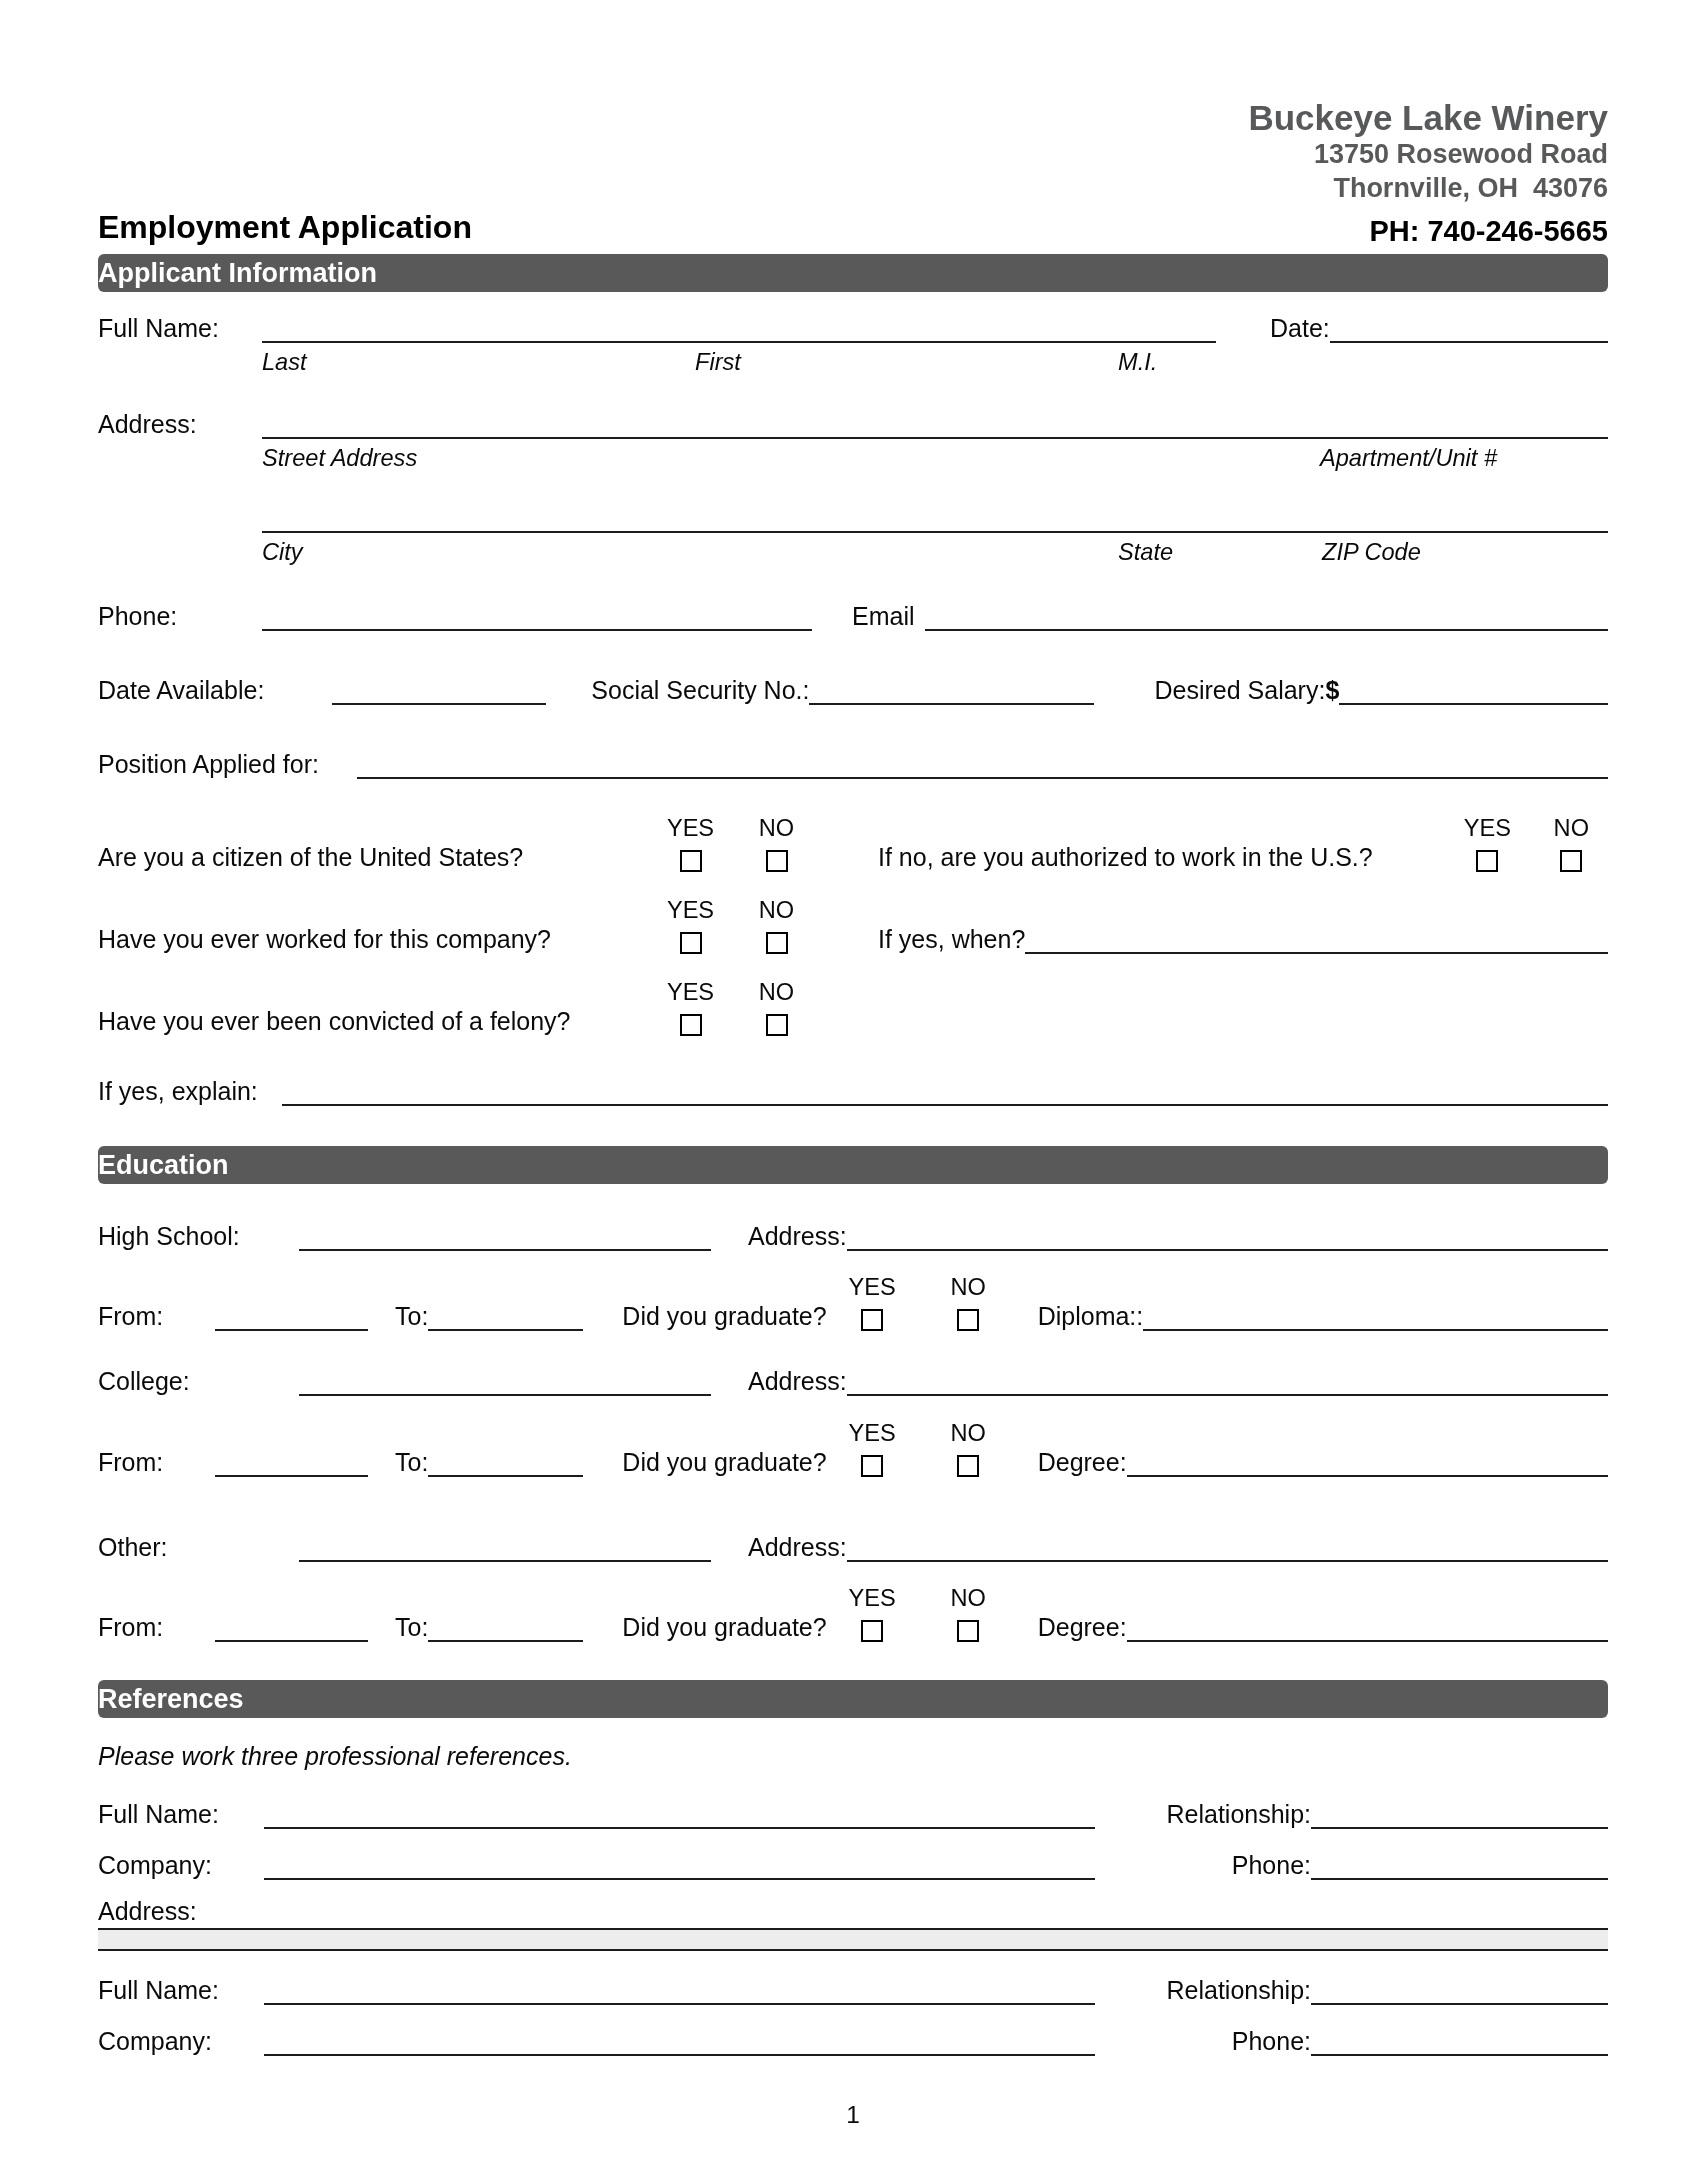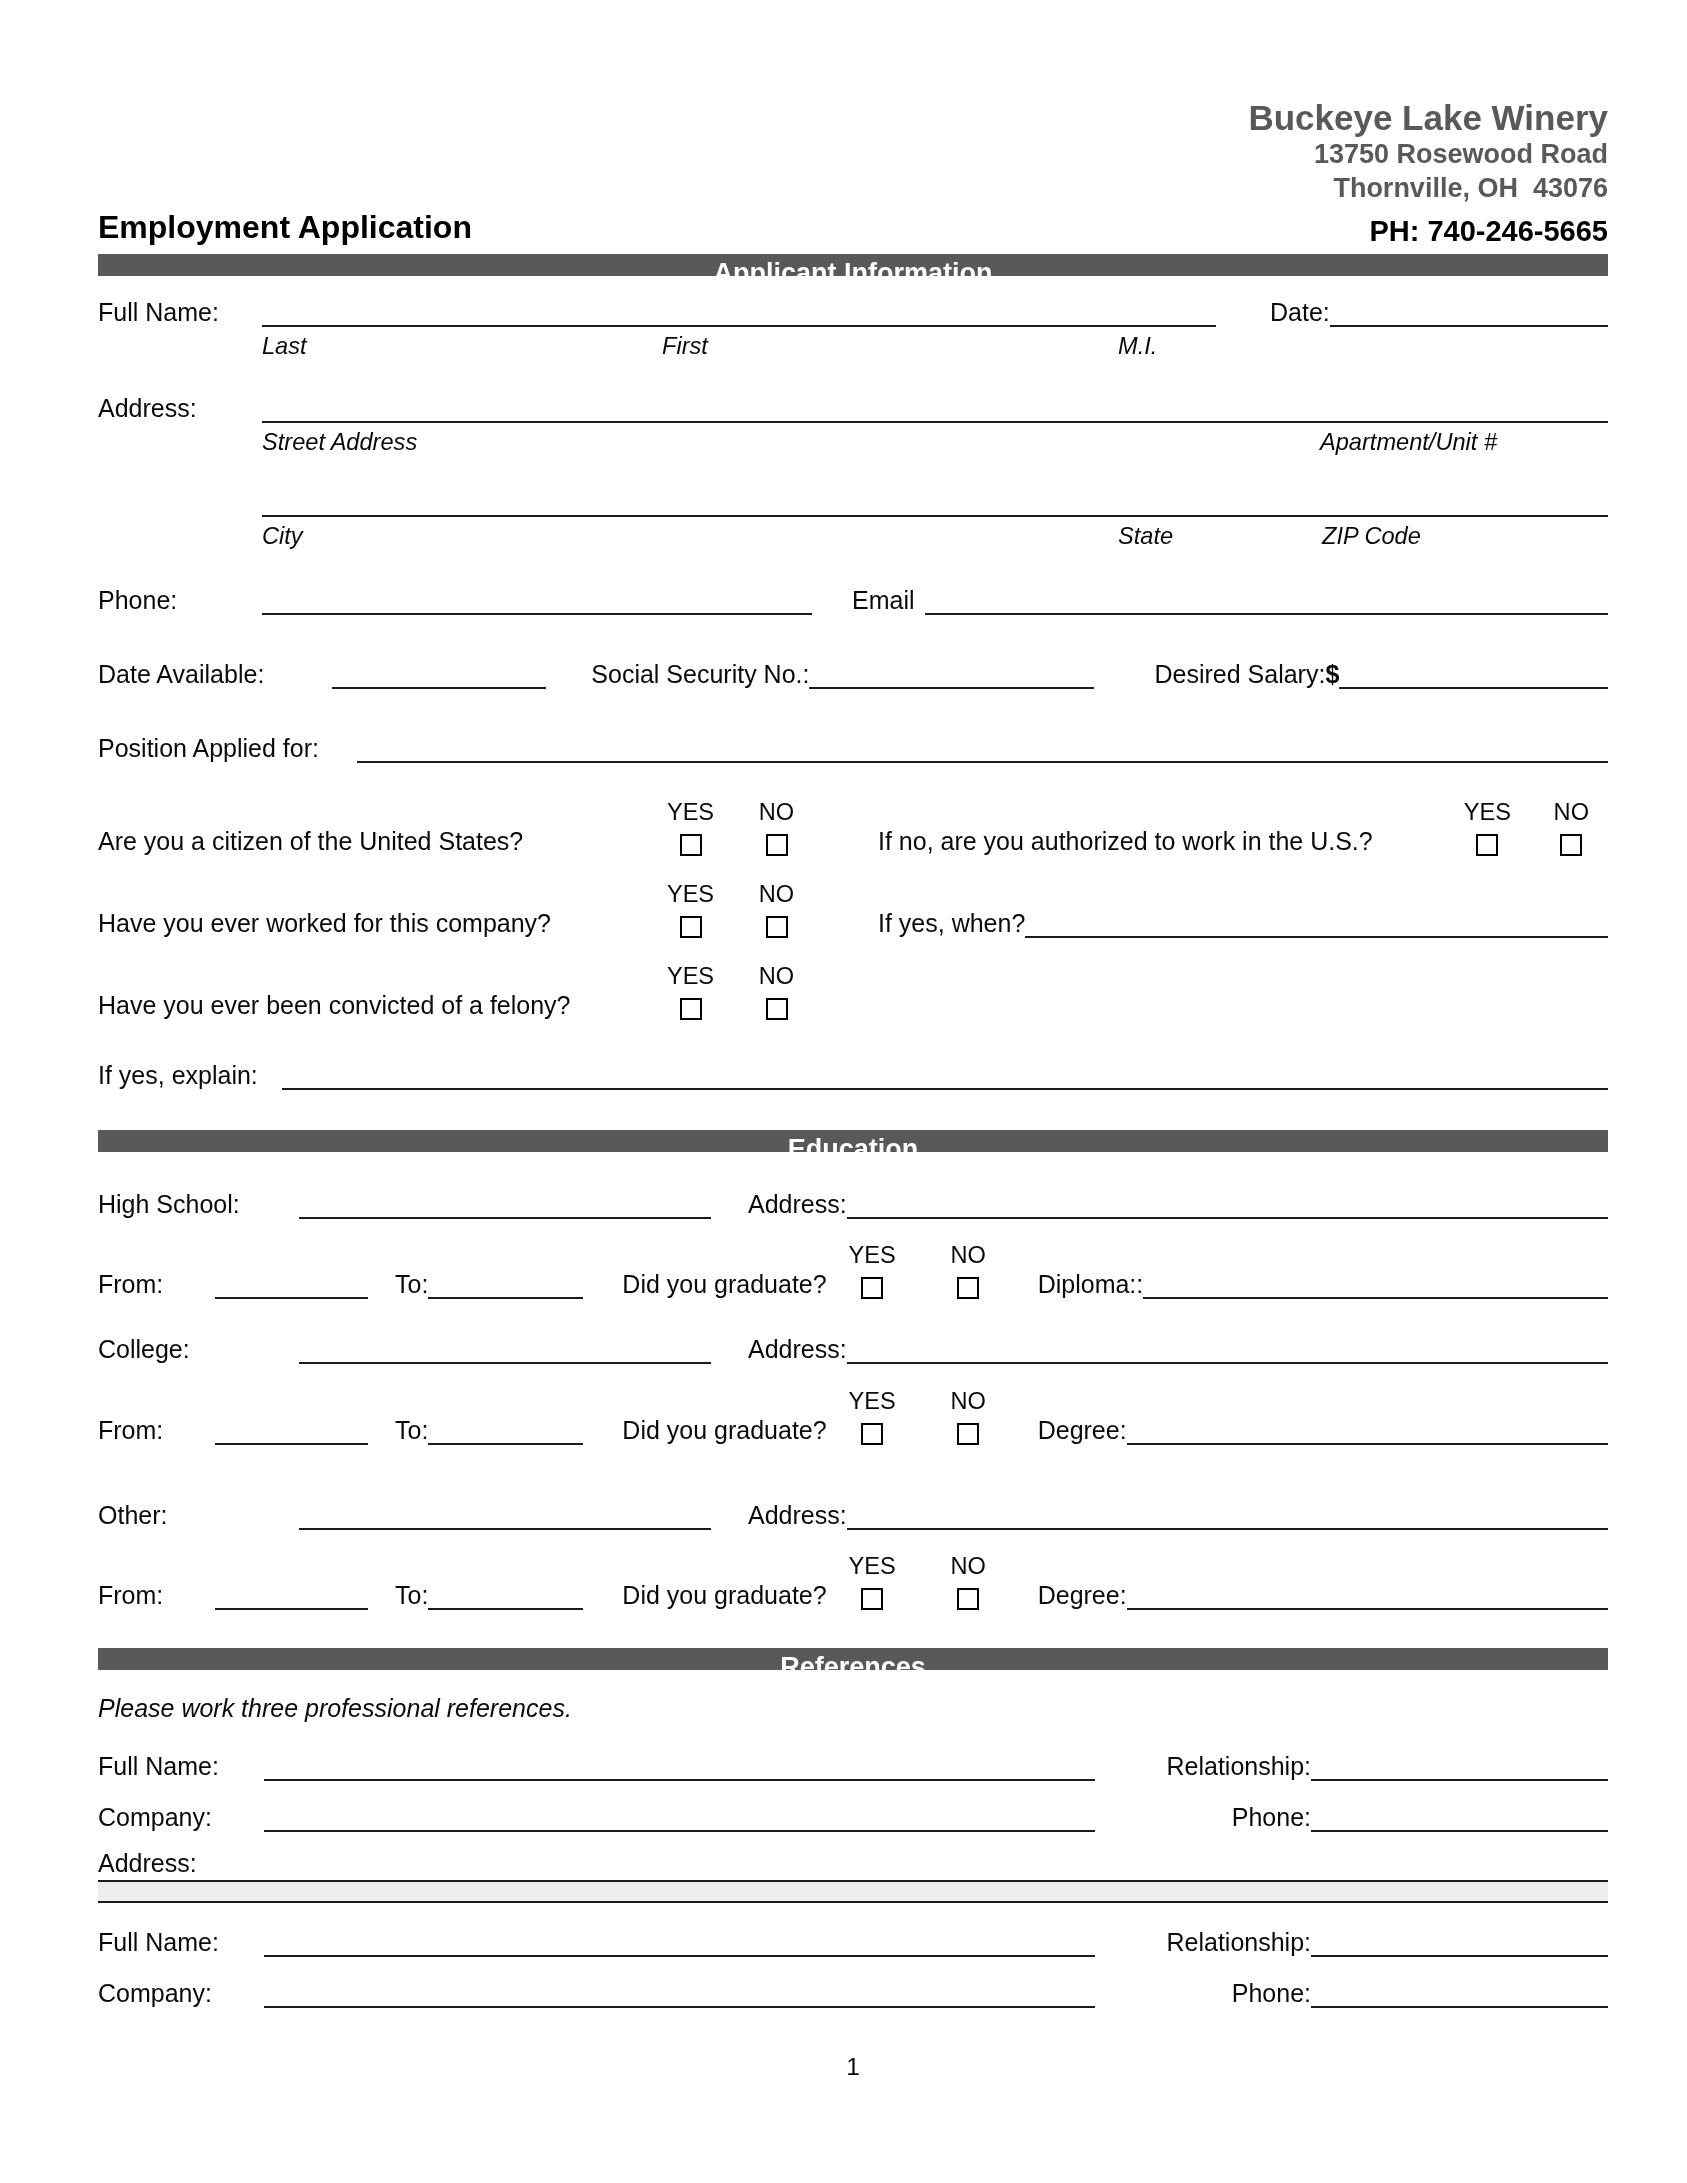--- a/index.html
+++ b/index.html
@@ -19,21 +19,21 @@
   
   .top{display:flex;justify-content:space-between;align-items:flex-end;}
   .form-title{font-size:32px;font-weight:bold;color:#000;margin:0 0 3.5px 0;}
   .company{text-align:right;}
   .co-name{font-size:35px;font-weight:bold;color:var(--gray-text);line-height:1.15;}
   .co-line{font-size:27px;font-weight:bold;color:var(--gray-text);line-height:1.25;white-space:pre;}
   .co-phone{font-size:29px;font-weight:bold;color:#000;margin-top:8.7px;line-height:1.2;}
   
   .bar{
     background:var(--bar);color:#fff;font-weight:bold;font-size:27px;
-    height:22px;line-height:38px;text-align:center;width:100%;
+    height:38px;line-height:38px;text-align:left;width:100%;border-radius:6px;
   }
   
   .row{display:flex;align-items:flex-end;}
   .lbl{font-size:25px;white-space:nowrap;line-height:1.2;}
   .line{height:26px;border-bottom:2.6px solid var(--line);}
   .grow{flex:1 1 auto;}
   .subrow{position:relative;height:38px;}
   .sub{position:absolute;top:5.2px;font-style:italic;font-size:23.6px;white-space:nowrap;}
   
   .yn-col{display:flex;flex-direction:column;align-items:center;width:49px;flex:0 0 auto;}
@@ -67,21 +67,21 @@
   <div class="bar" style="margin-top:5.2px;">Applicant Information</div>
 
   <div class="row" style="margin-top:21px;">
     <span class="lbl w-label">Full Name:</span>
     <div class="line" style="width:954px;"></div>
     <span class="lbl" style="margin-left:54px;">Date:</span>
     <div class="line grow"></div>
   </div>
   <div class="subrow">
     <span class="sub" style="left:164px;">Last</span>
-    <span class="sub" style="left:564px;">First</span>
+    <span class="sub" style="left:597px;">First</span>
     <span class="sub" style="left:1020px;">M.I.</span>
   </div>
 
   <div class="row" style="margin-top:28px;">
     <span class="lbl w-label">Address:</span>
     <div class="line grow"></div>
   </div>
   <div class="subrow">
     <span class="sub" style="left:164px;">Street Address</span>
     <span class="sub" style="left:1222px;">Apartment/Unit #</span>

